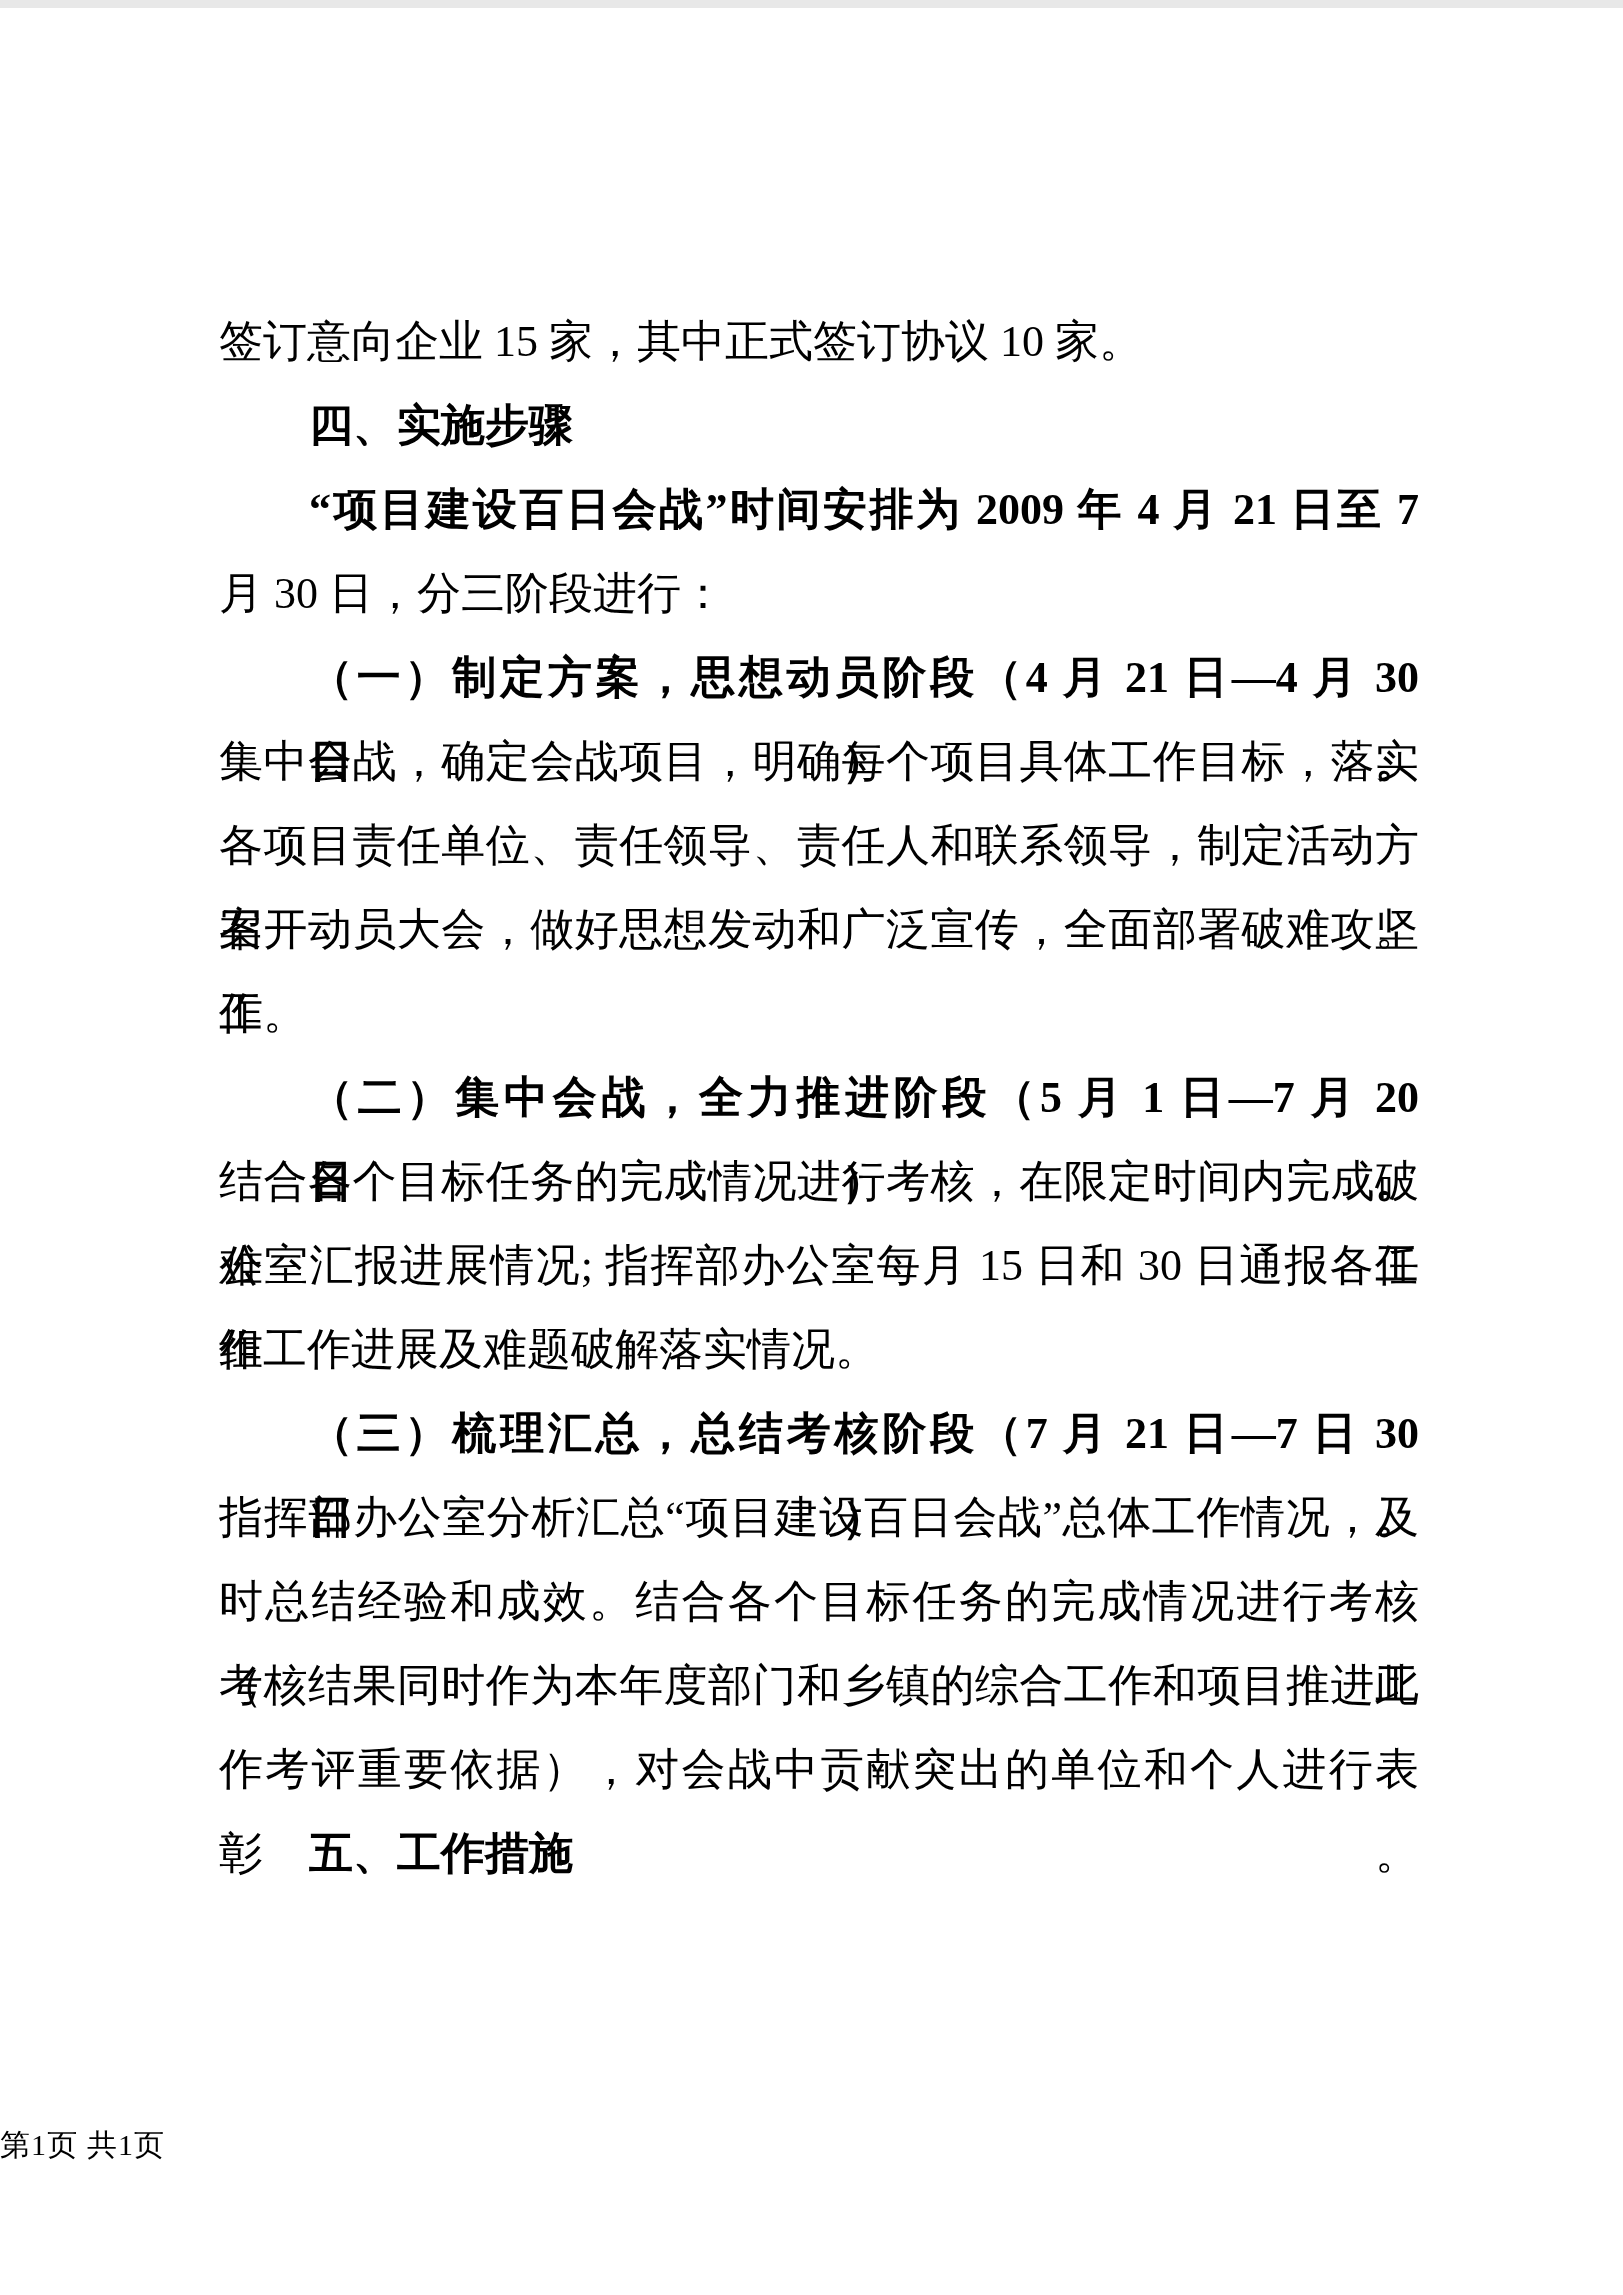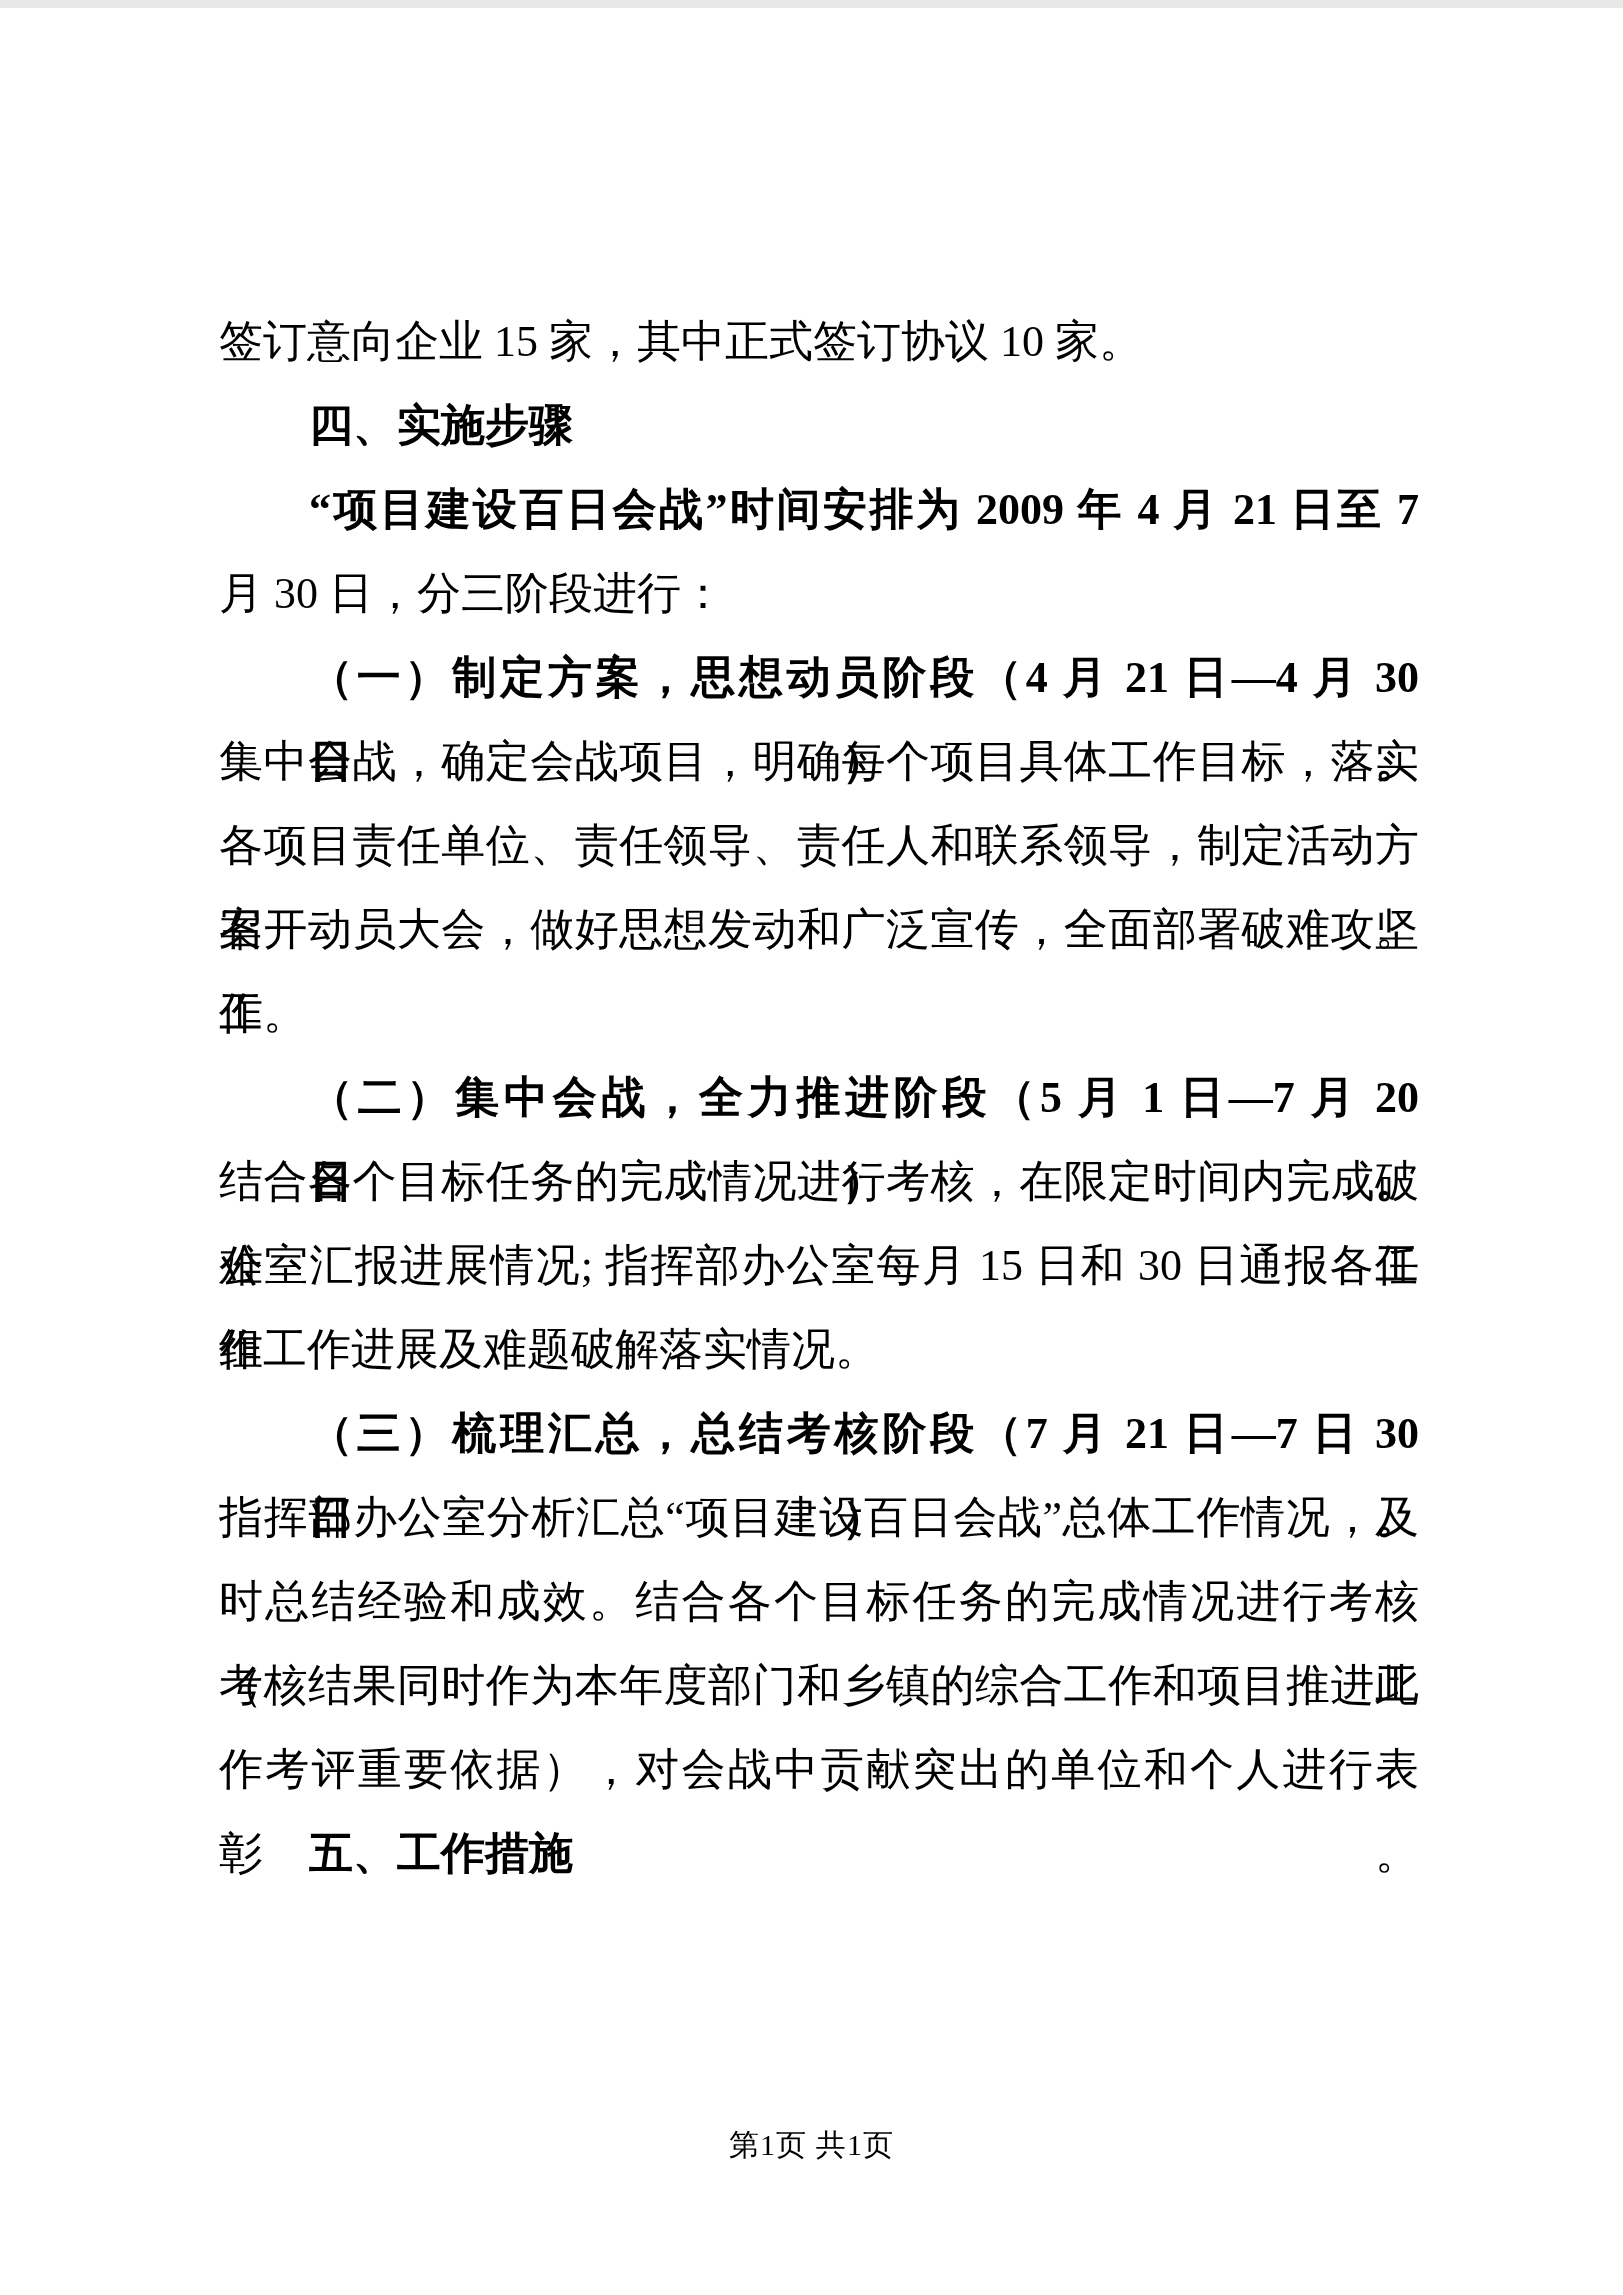--- a/index.html
+++ b/index.html
@@ -39,21 +39,21 @@
   }
   .text-line.indent2 {
     padding-left: 90px;
     font-weight: bold;
   }
   .page-footer {
     position: absolute;
     left: 0;
     right: 0;
     top: 2120px;
-    text-align: center;
+    text-align: left;
     font-size: 30px;
     line-height: 34px;
     color: #000000;
     letter-spacing: 1.1px;
   }
 </style>
 </head>
 <body>
 
 <div class="page">

